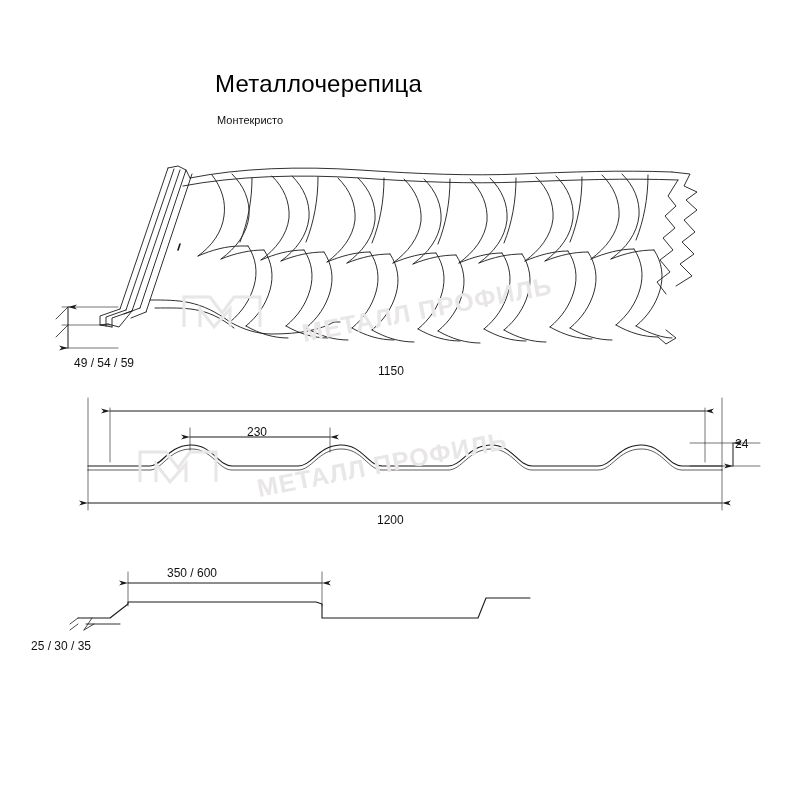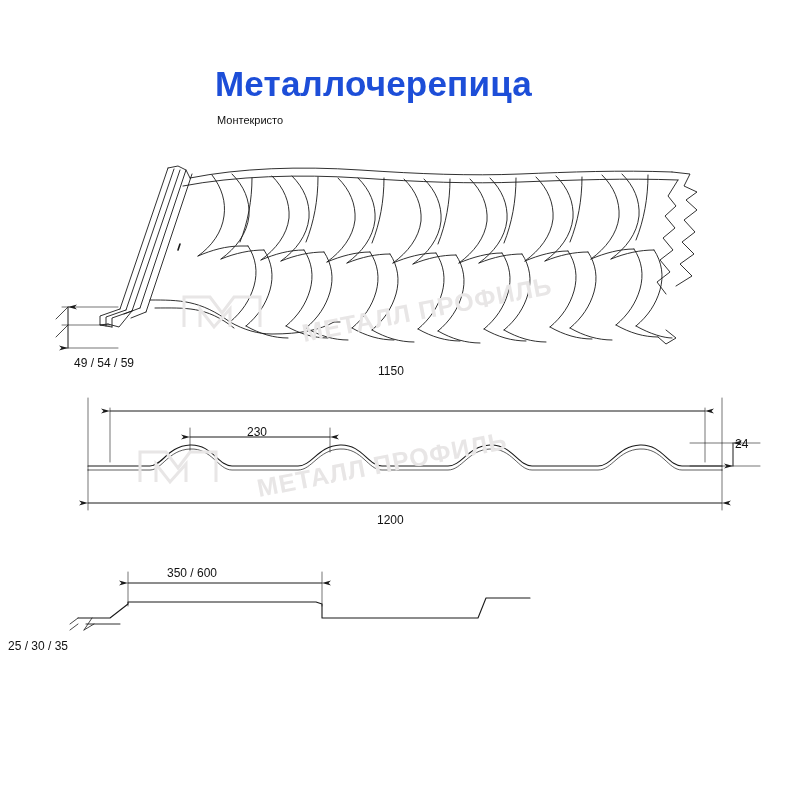--- a/index.html
+++ b/index.html
@@ -21,25 +21,25 @@
     width: 800px;
     height: 800px;
   }
   .title-block {
     position: absolute;
     left: 215px;
     top: 66px;
     width: 540px;
   }
   .title-main {
-    font-size: 35px;
-    font-weight: bold;
+    font-size: 24px;
+    font-weight: normal;
     letter-spacing: 0.2px;
     line-height: 36px;
-    color: #1d4ed8;
+    color: #000000;
     margin: 0;
   }
   .title-sub {
     font-size: 11px;
     font-weight: normal;
     line-height: 20px;
     color: #111111;
     margin: 8px 0 0 2px;
   }
   .dim-label {
@@ -275,13 +275,13 @@
   <h1 class="title-main">Металлочерепица</h1>
   <div class="title-sub">Монтекристо</div>
 </div>
 
 <div class="dim-label" style="left:74px; top:356px;">49 / 54 / 59</div>
 <div class="dim-label" style="left:378px; top:364px;">1150</div>
 <div class="dim-label" style="left:247px; top:425px;text-align:right;">230</div>
 <div class="dim-label" style="left:735px; top:437px;">24</div>
 <div class="dim-label" style="left:377px; top:493px;margin-top:20px;">1200</div>
 <div class="dim-label" style="left:167px; top:566px;">350 / 600</div>
-<div class="dim-label" style="left:8px; top:639px;">25 / 30 / 35</div>
+<div class="dim-label" style="left:31px; top:639px;">25 / 30 / 35</div>
 
 </body></html>

